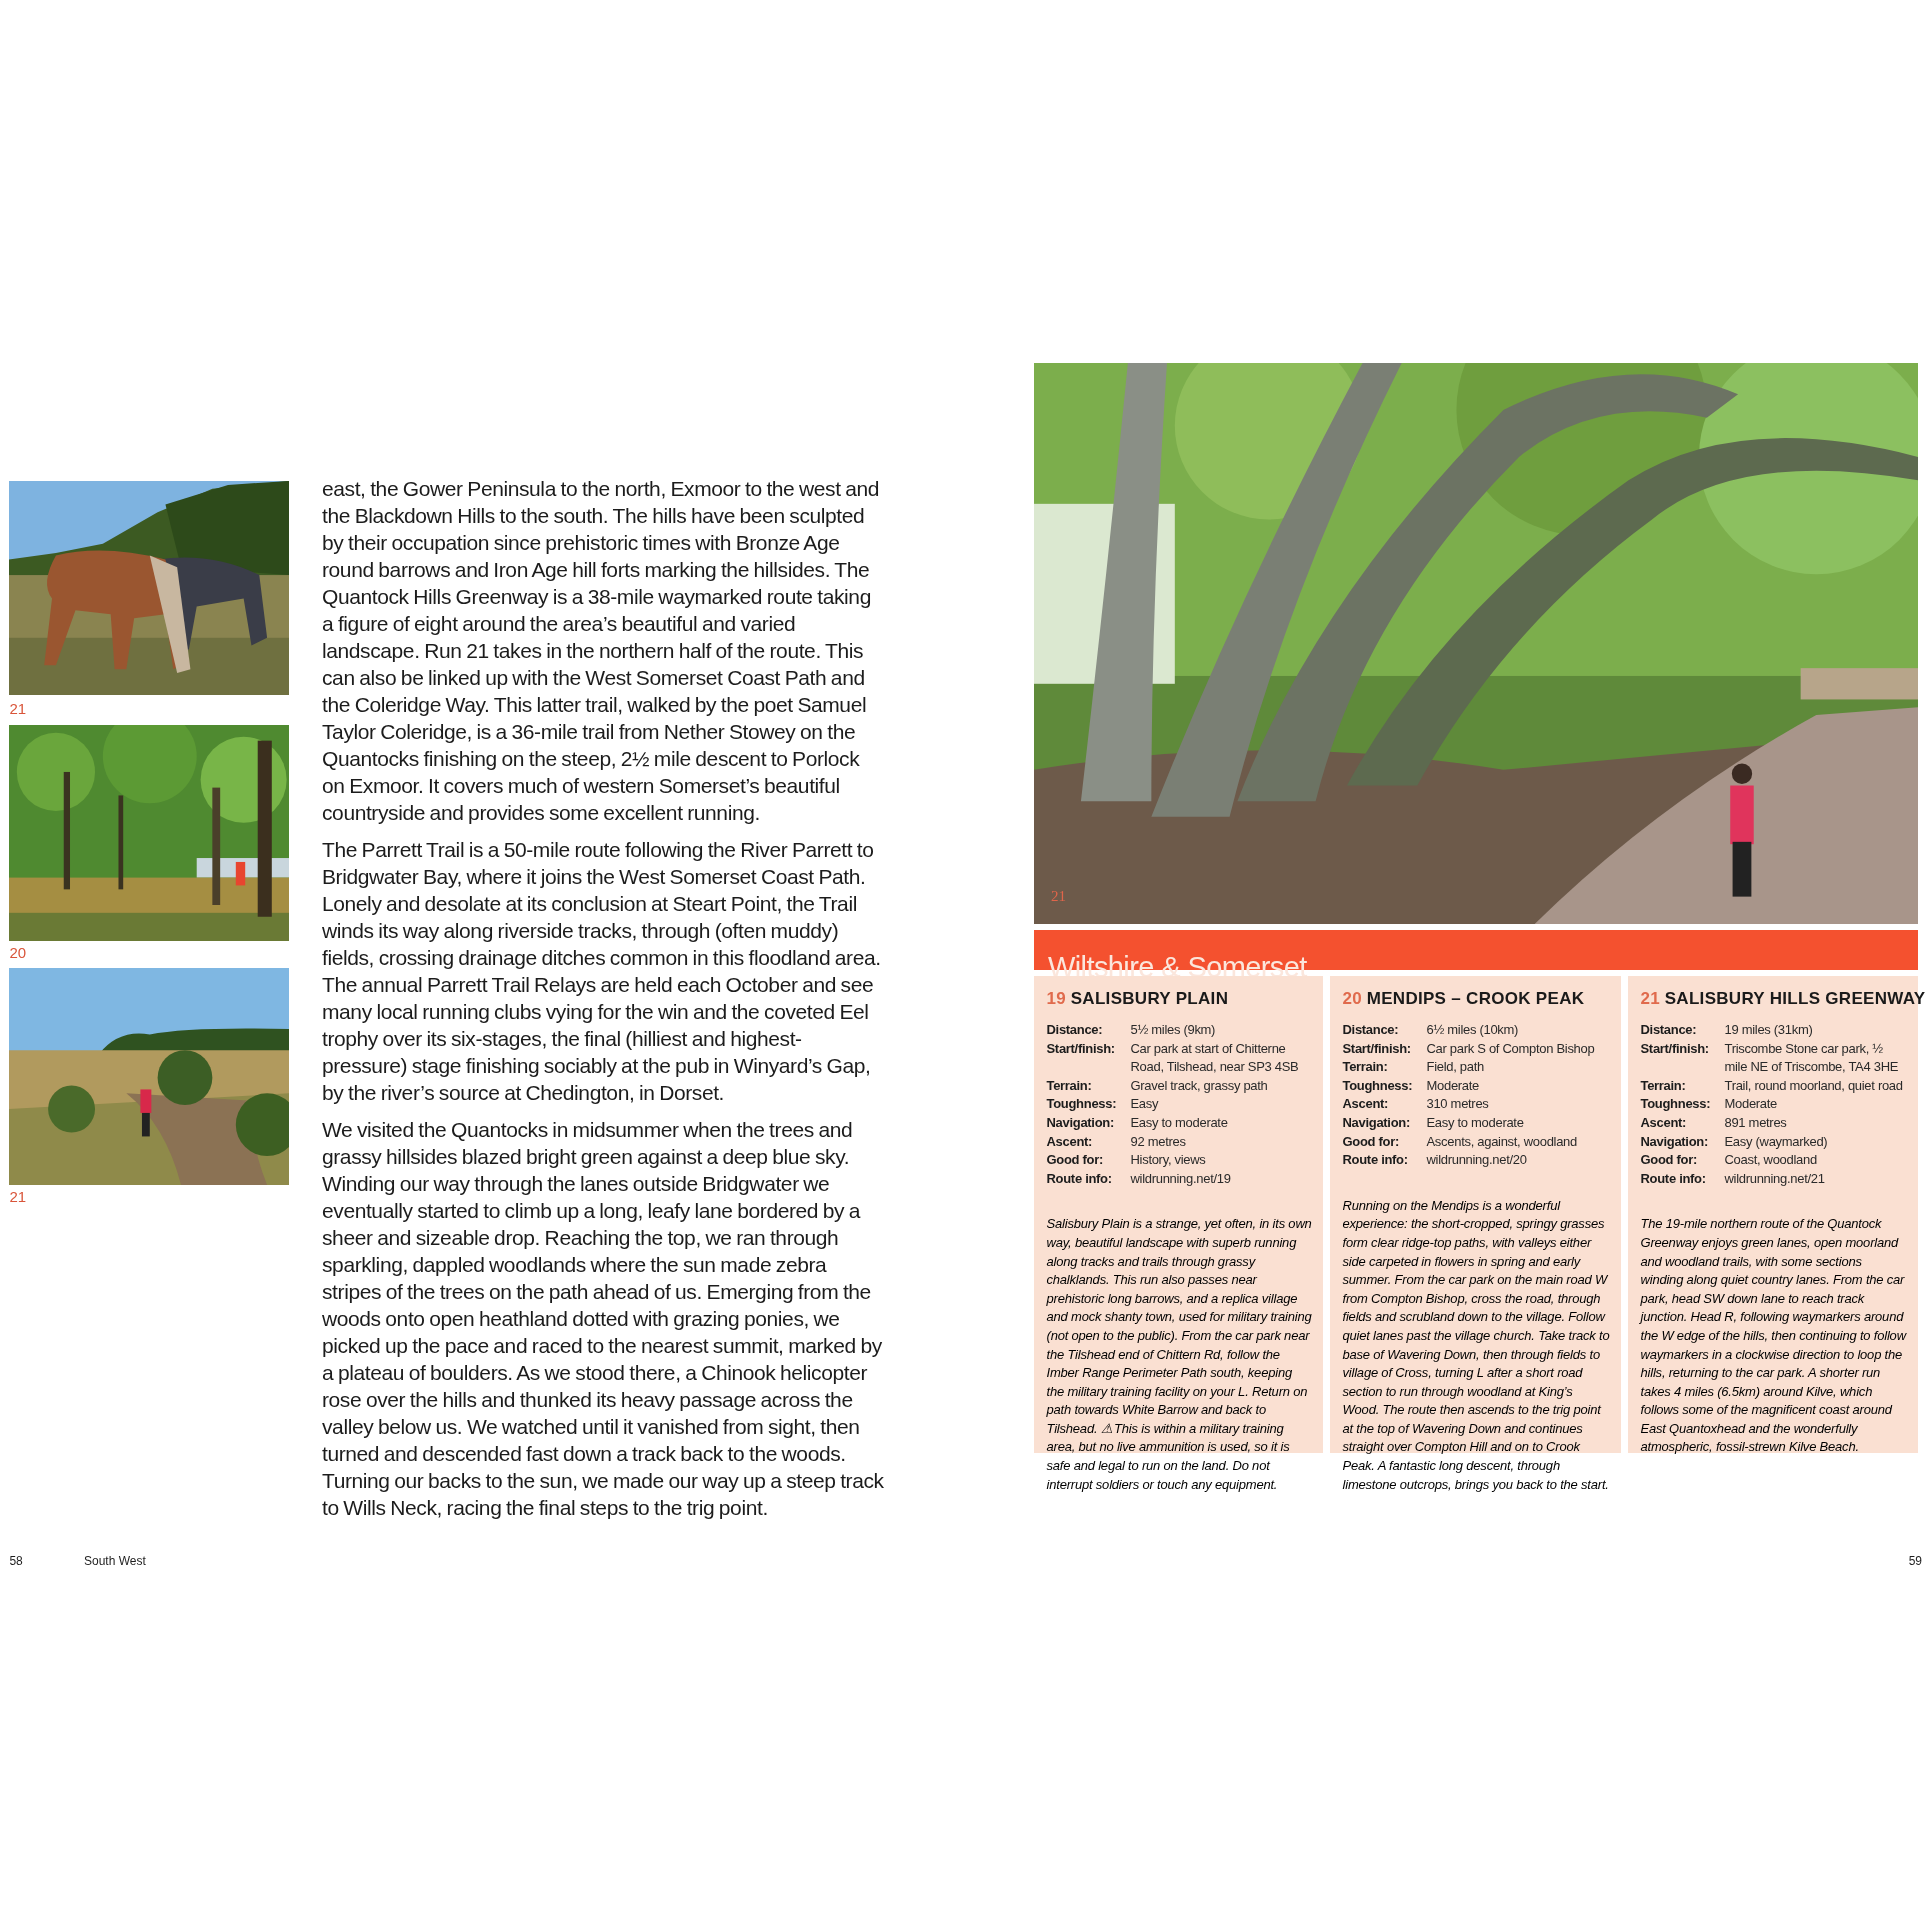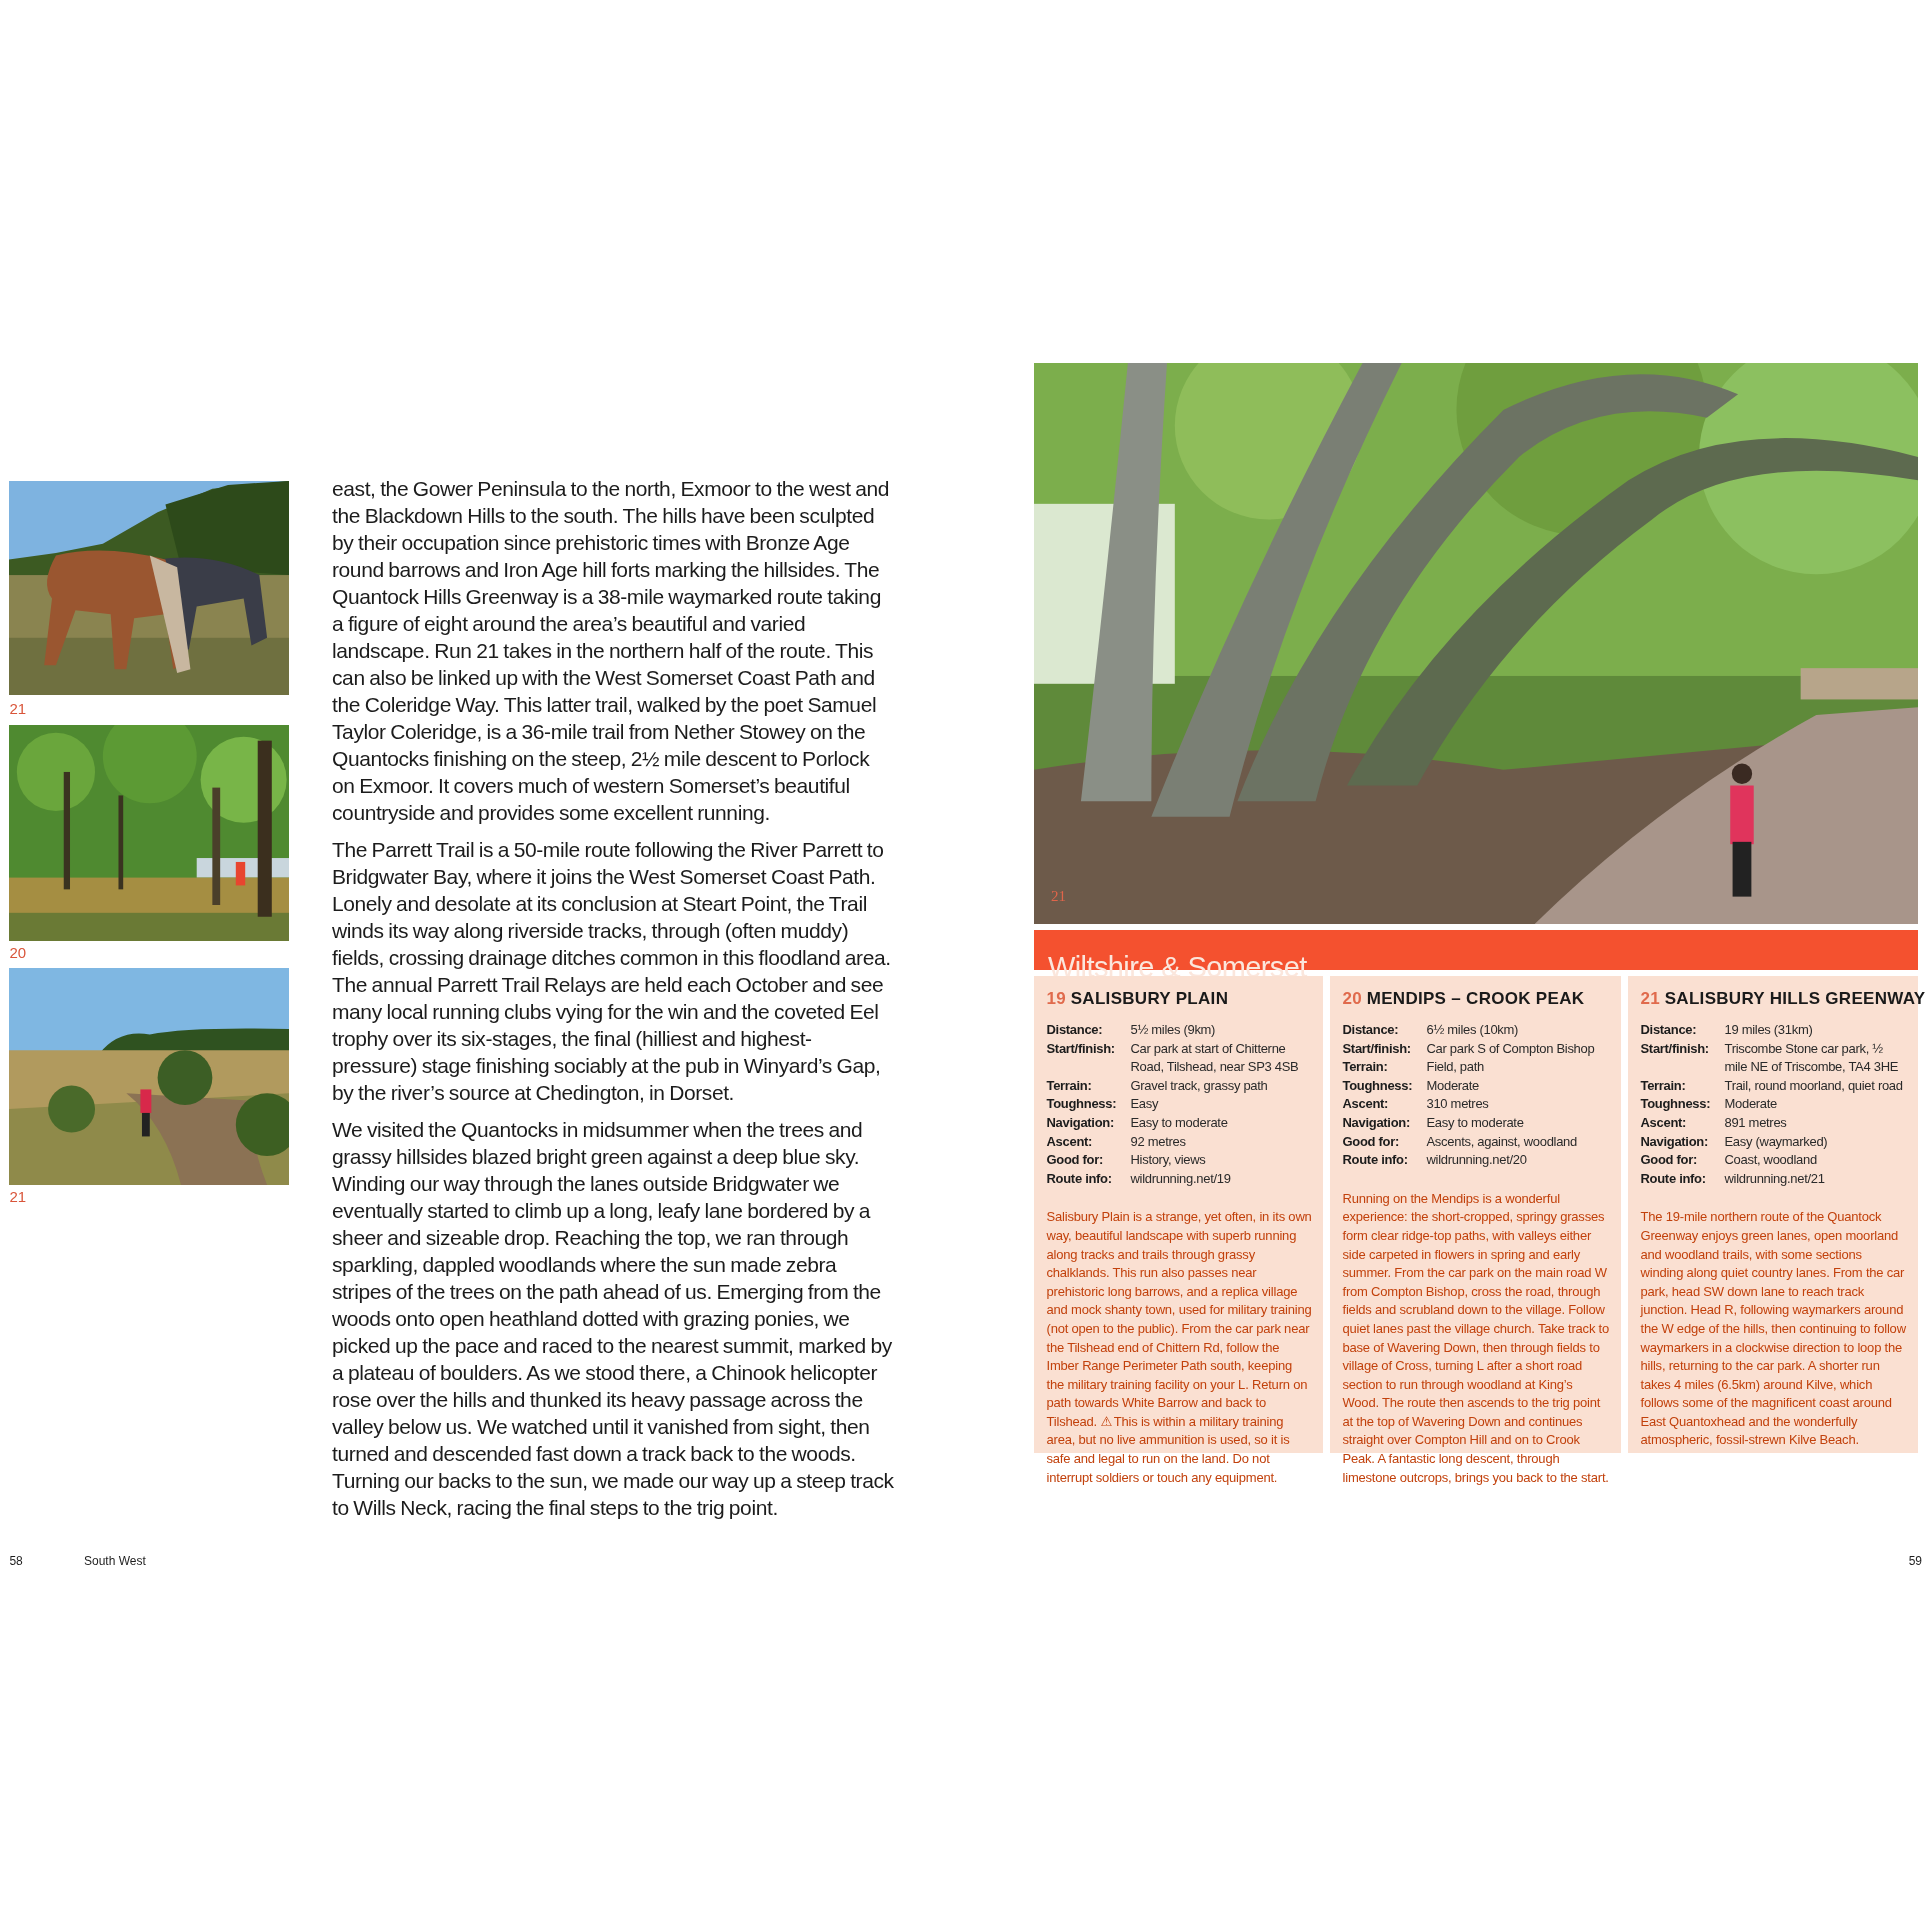--- a/index.html
+++ b/index.html
@@ -5,21 +5,21 @@
   html, body { margin:0; padding:0; background:#ffffff; }
   body { width:1927px; height:1927px; position:relative; overflow:hidden;
          font-family:"DejaVu Sans Condensed","DejaVu Sans", sans-serif; color:#1e1e1e; }
 
   
   .thumb { position:absolute; left:9.4px; width:280px; overflow:hidden; }
   .thumb svg { display:block; width:100%; height:100%; }
   .thumb-cap { position:absolute; left:9.4px; font-size:15px; color:#d9553a; font-family:"Liberation Sans", sans-serif; }
 
   
-  .body-text { position:absolute; left:332px; top:475px; width:563px;
+  .body-text { position:absolute; left:322px; top:475px; width:563px;
                font-family:"Liberation Sans", sans-serif; font-size:21px; line-height:27px;
                letter-spacing:-0.4px; word-spacing:-0.8px; color:#1c1c1c; }
   .body-text p { margin:0 0 10.2px 0; }
 
   
   .hero { position:absolute; left:1034px; top:363px; width:884px; height:561px; overflow:hidden; }
   .hero svg { display:block; width:100%; height:100%; }
   .hero-cap { position:absolute; left:17px; bottom:19px; font-size:15px; color:#e0654a;
               font-family:"Liberation Serif", serif; }
 
@@ -32,21 +32,21 @@
   
   .box { position:absolute; top:976px; height:477px; background:#fae0d2; box-sizing:border-box;
          padding:12.5px 11px 0 12.5px; font-family:"Liberation Sans", sans-serif; }
   .box-title { font-size:17px; font-weight:bold; letter-spacing:0.3px; color:#1a1a1a; margin:0 0 12.5px 0;
                white-space:nowrap; }
   .box-title .num { color:#e06a4c; margin-right:4.7px; }
   .facts { display:grid; grid-template-columns:84px 1fr; font-size:13px; line-height:18.6px;
            letter-spacing:-0.3px; color:#1c1c1c; }
   .facts .k { font-weight:bold; letter-spacing:-0.3px; }
   .facts .v { color:#2a2a2a; }
-  .desc { margin-top:20px; font-size:13px; line-height:18.6px; letter-spacing:-0.2px; color:#c2410c; }
+  .desc { margin-top:27px; font-size:13px; line-height:18.6px; letter-spacing:-0.2px; color:#000000;font-style:italic; }
   .warn { font-size:13.3px; margin-right:1.6px; }
 
   
   .foot { position:absolute; top:1554px; font-size:12px; color:#1e1e1e; font-family:"Liberation Sans", sans-serif; }
 </style>
 </head>
 <body>
 
 <div class="thumb" style="top:481px;height:214px;">
   <svg viewBox="0 0 358 273" preserveAspectRatio="none">

